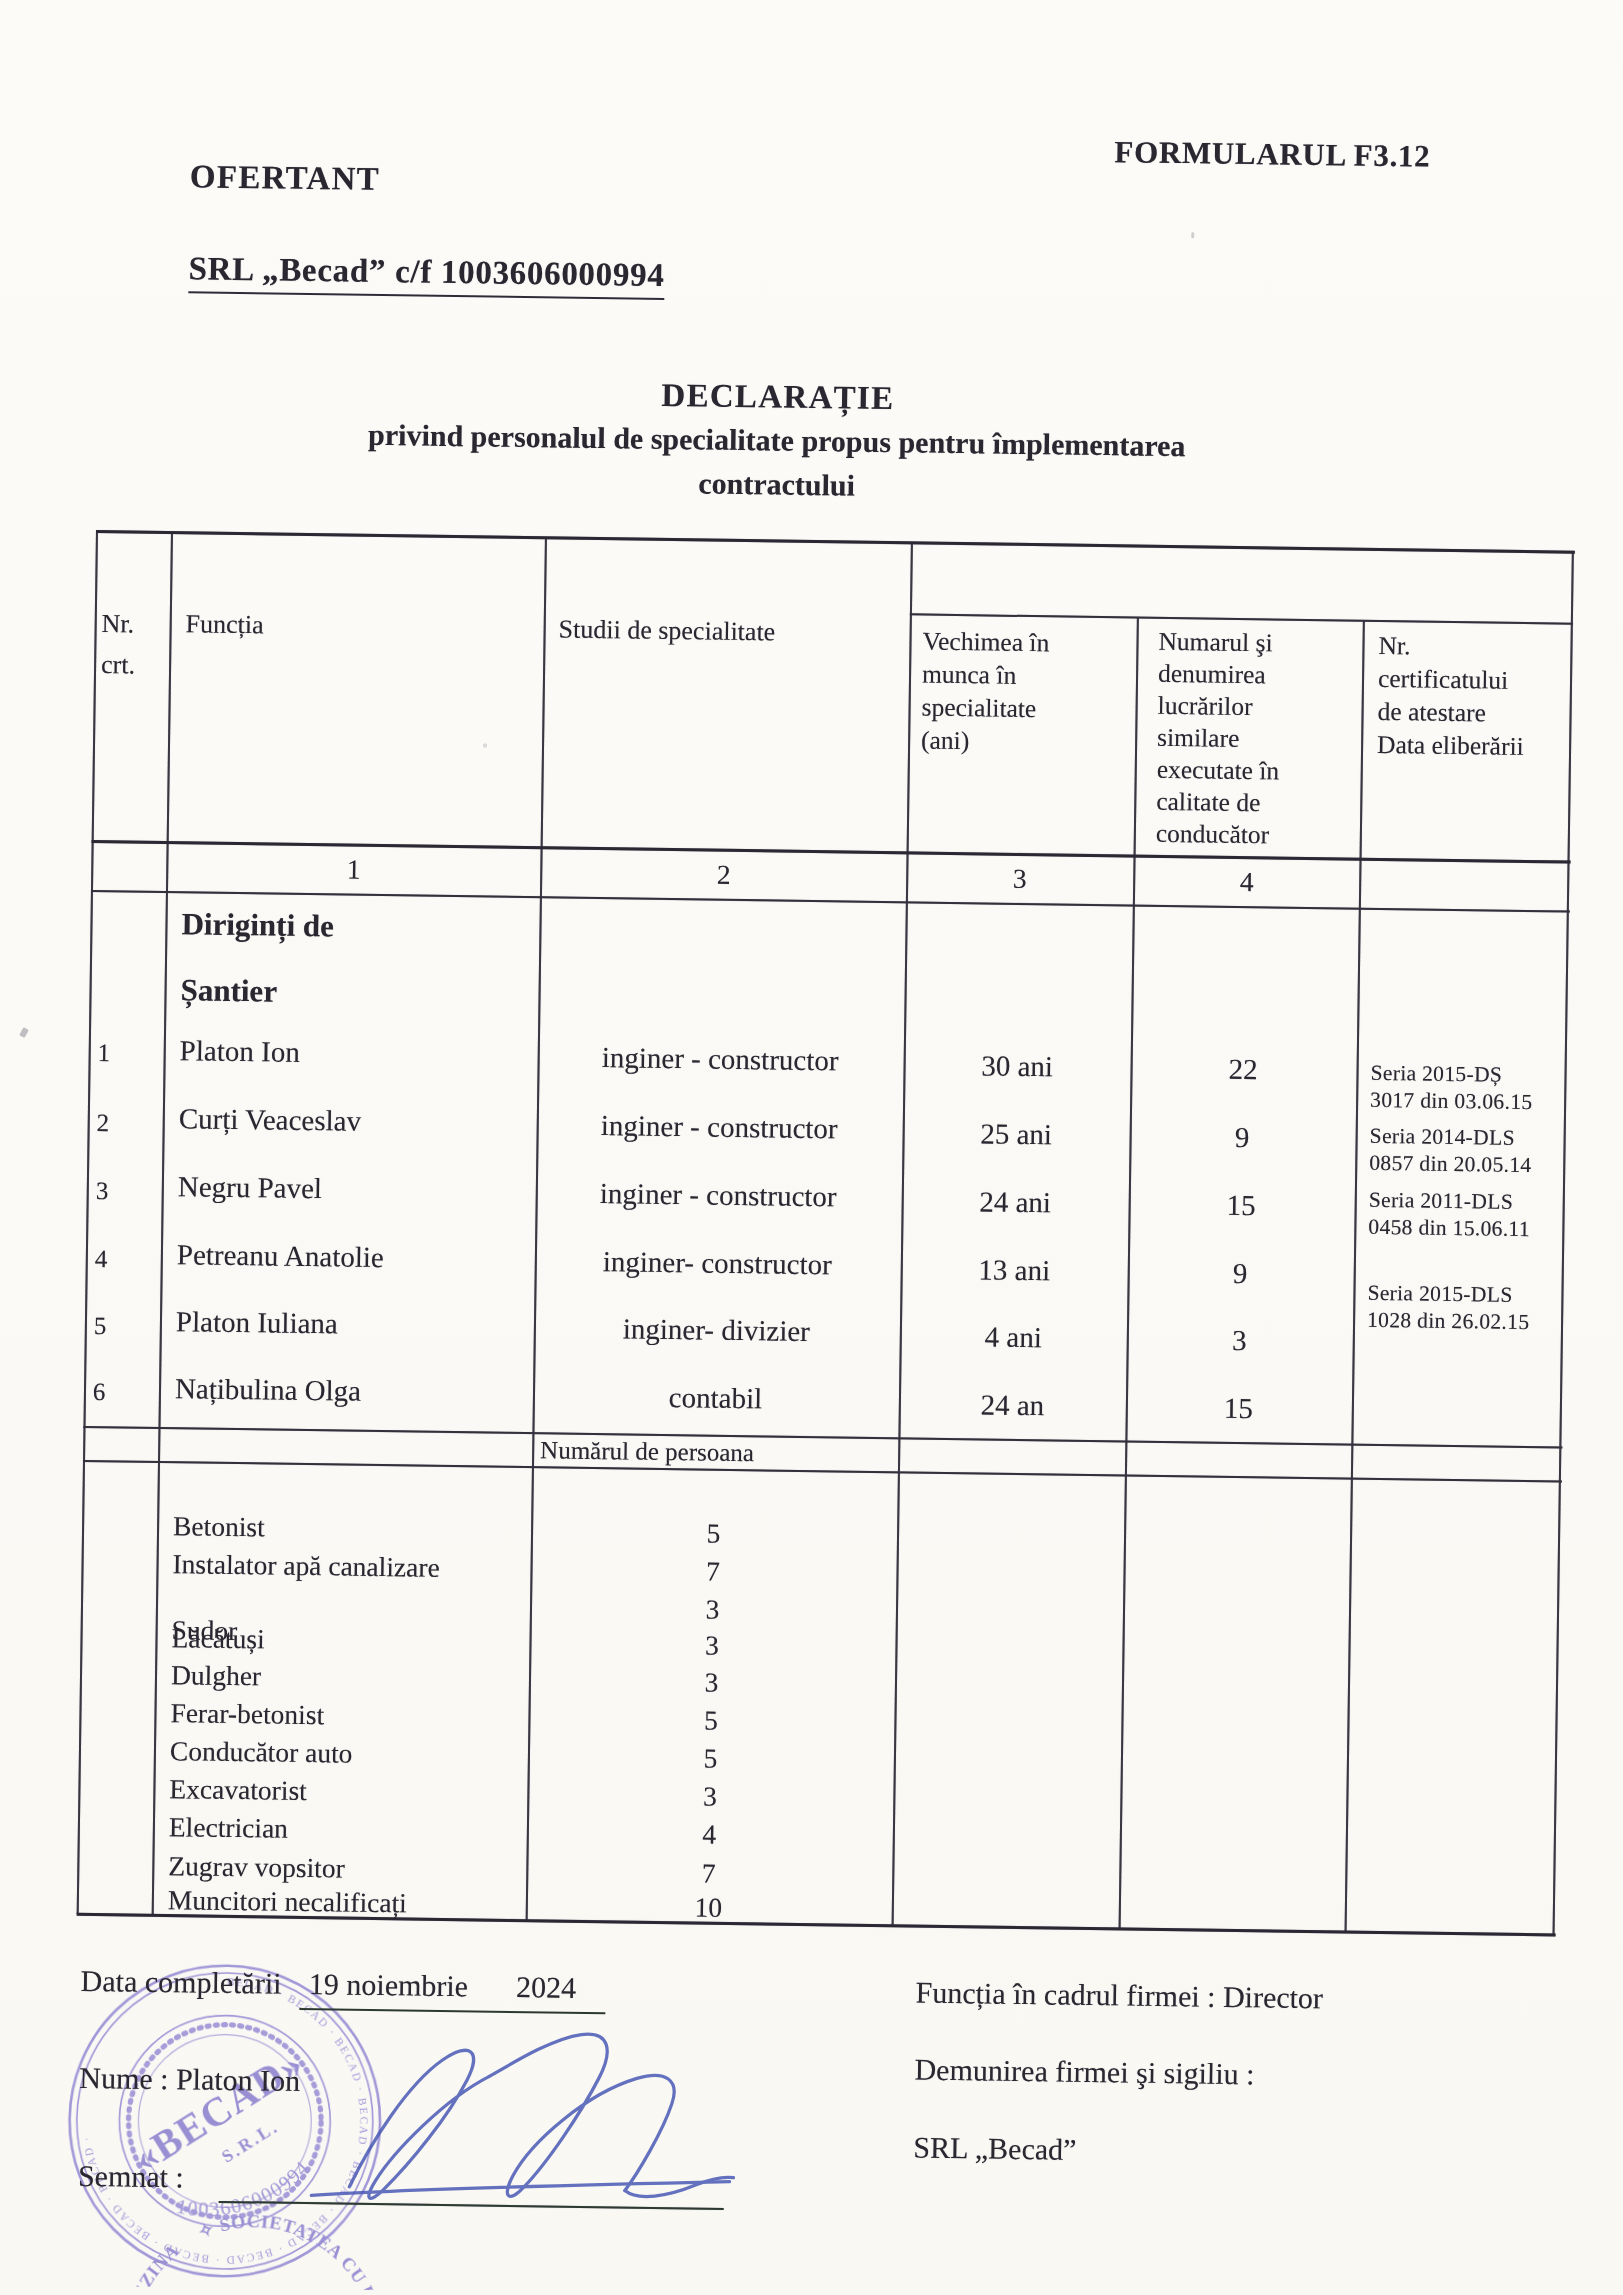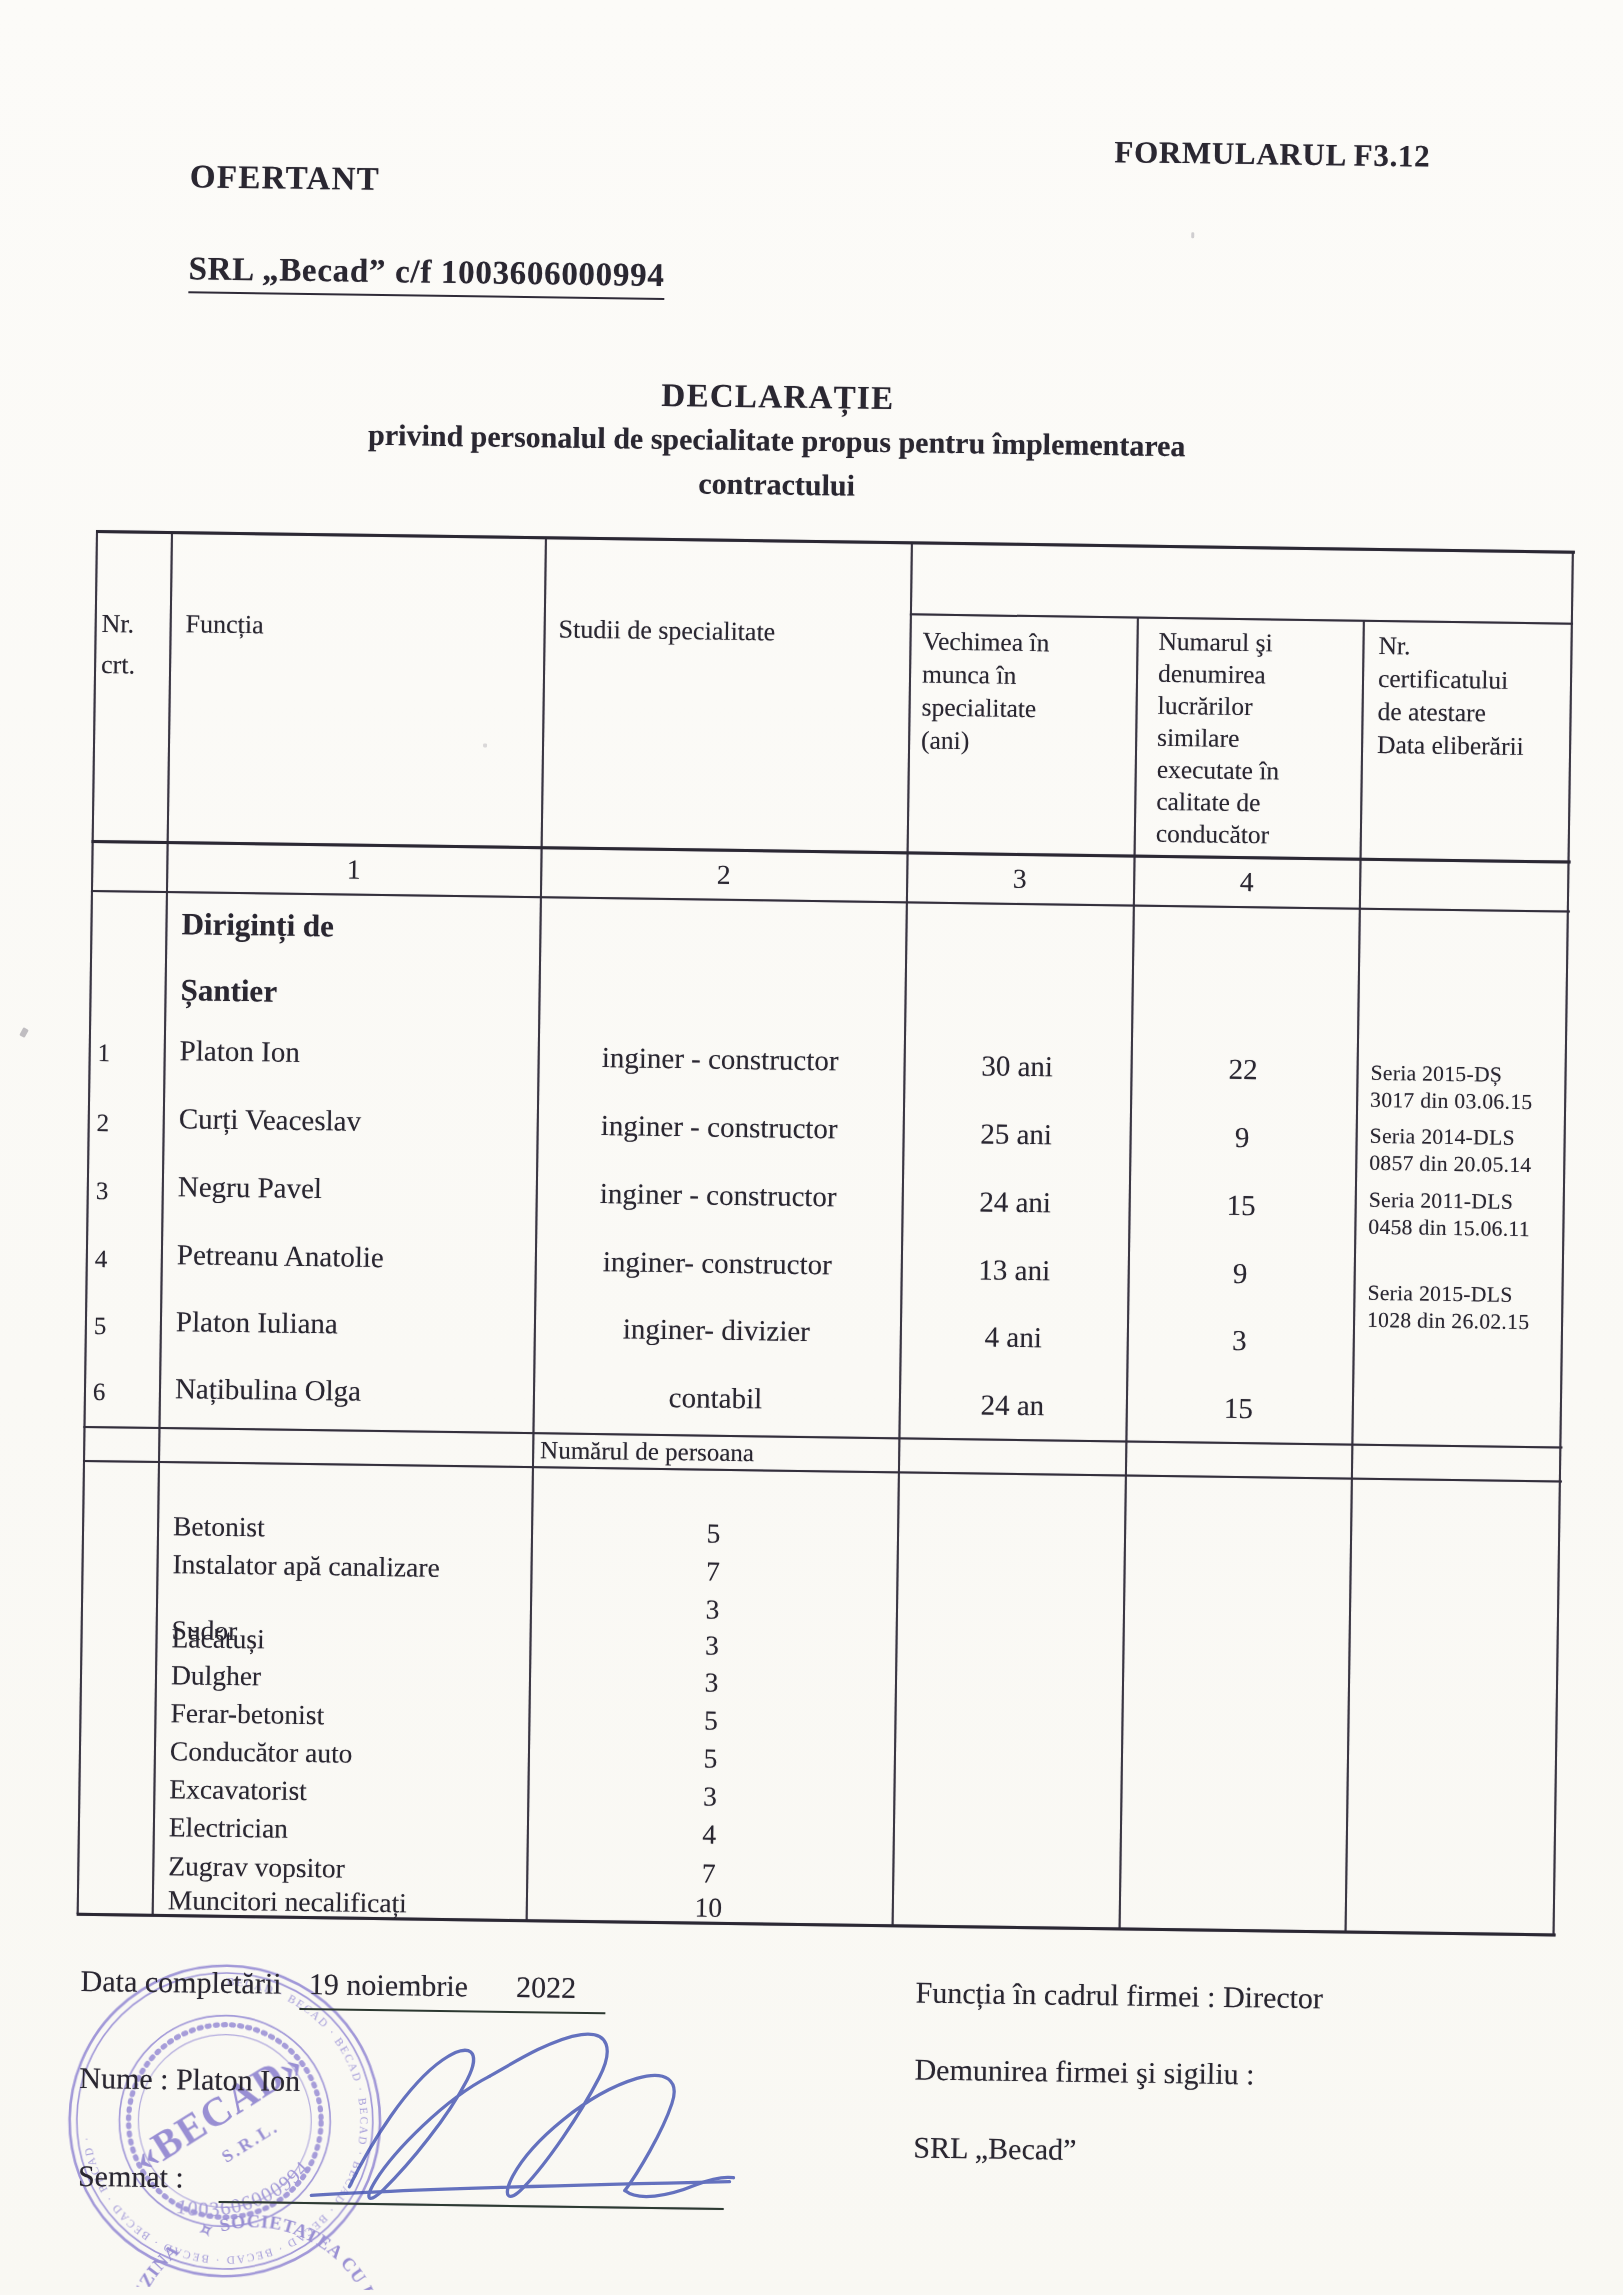--- a/index.html
+++ b/index.html
@@ -184,21 +184,21 @@
     <g transform="rotate(-33)" fill="#8478cc">
       <text x="0" y="2" text-anchor="middle" font-family="Liberation Serif, DejaVu Serif, serif" font-size="62" font-weight="bold" letter-spacing="2">«BECAD»</text>
       <text x="16" y="56" text-anchor="middle" font-family="Liberation Serif, DejaVu Serif, serif" font-size="27" font-weight="bold" letter-spacing="4">S.R.L.</text>
       <text font-family="Liberation Serif, DejaVu Serif, serif" font-size="31" letter-spacing="2" fill="#8d82d1">
         <textPath href="#idArc">1003606000994</textPath>
       </text>
     </g>
   </svg>
 
   <div class="t foot" style="left:101px;top:1964px;">
-    <span>Data completării</span><span class="dateline"><span>19 noiembrie</span><span class="gap"></span><span>2022</span></span>
+    <span>Data completării</span><span class="dateline"><span>19 noiembrie</span><span class="gap"></span><span>2024</span></span>
   </div>
   <div class="t foot" style="left:101px;top:2061px;">Nume : Platon Ion</div>
   <div class="t foot" style="left:101px;top:2159px;">Semnat :</div>
   <div class="hl" style="left:242px;top:2199px;width:505px;background:#2c3a31;"></div>
 
   <div class="t foot" style="left:936px;top:1964px;">Funcția în cadrul firmei  : Director</div>
   <div class="t foot" style="left:936px;top:2041px;">Demunirea firmei şi sigiliu  :</div>
   <div class="t foot" style="left:936px;top:2119px;">SRL „Becad”</div>
 
   <svg id="sig" width="484" height="209" viewBox="0 0 740 320" style="left:295px;top:2008px;">

